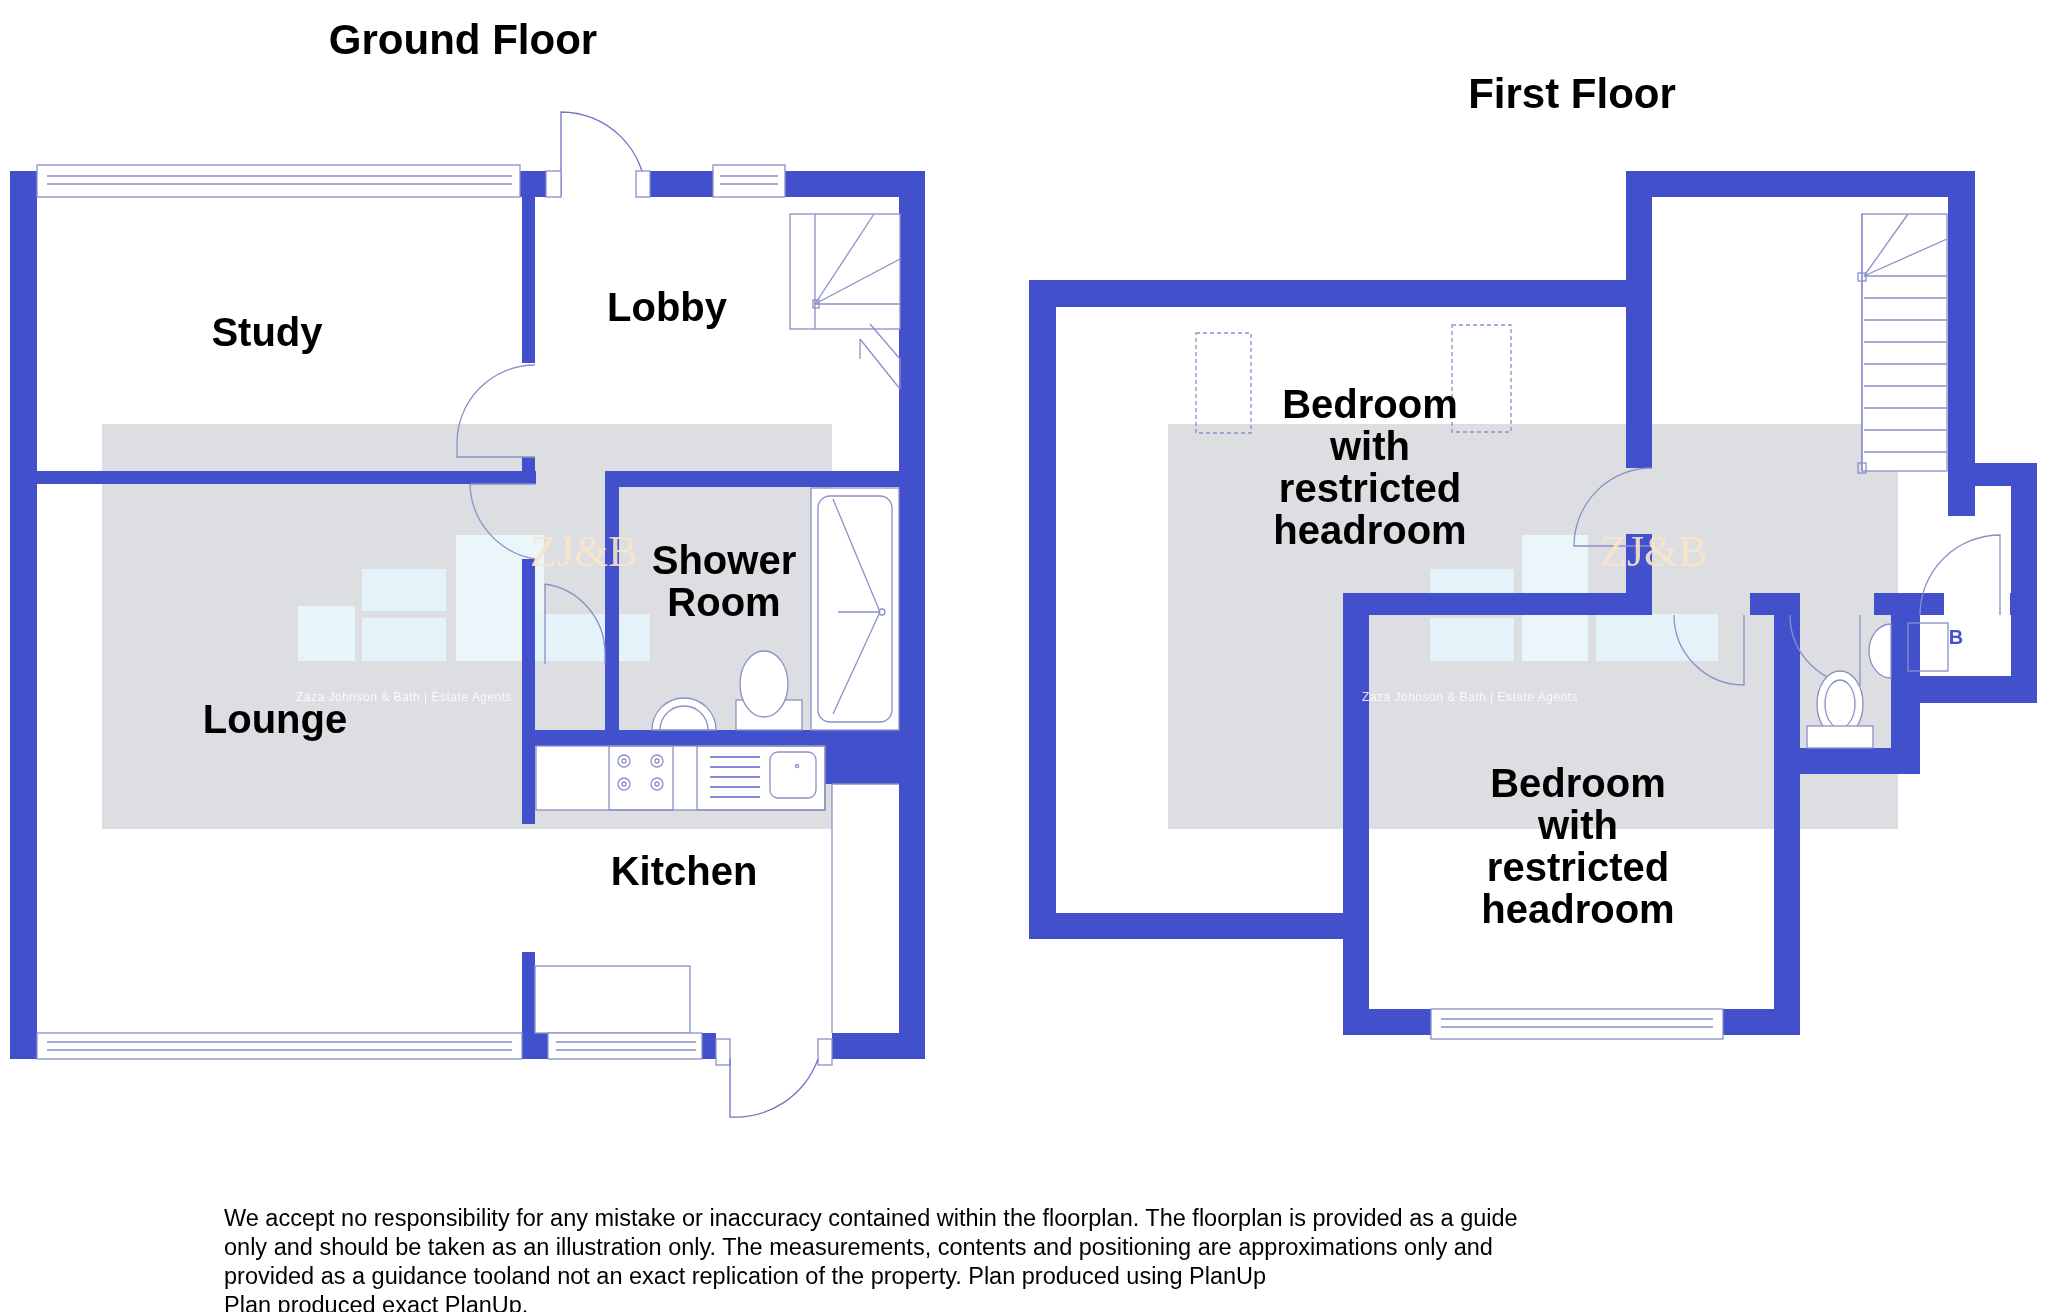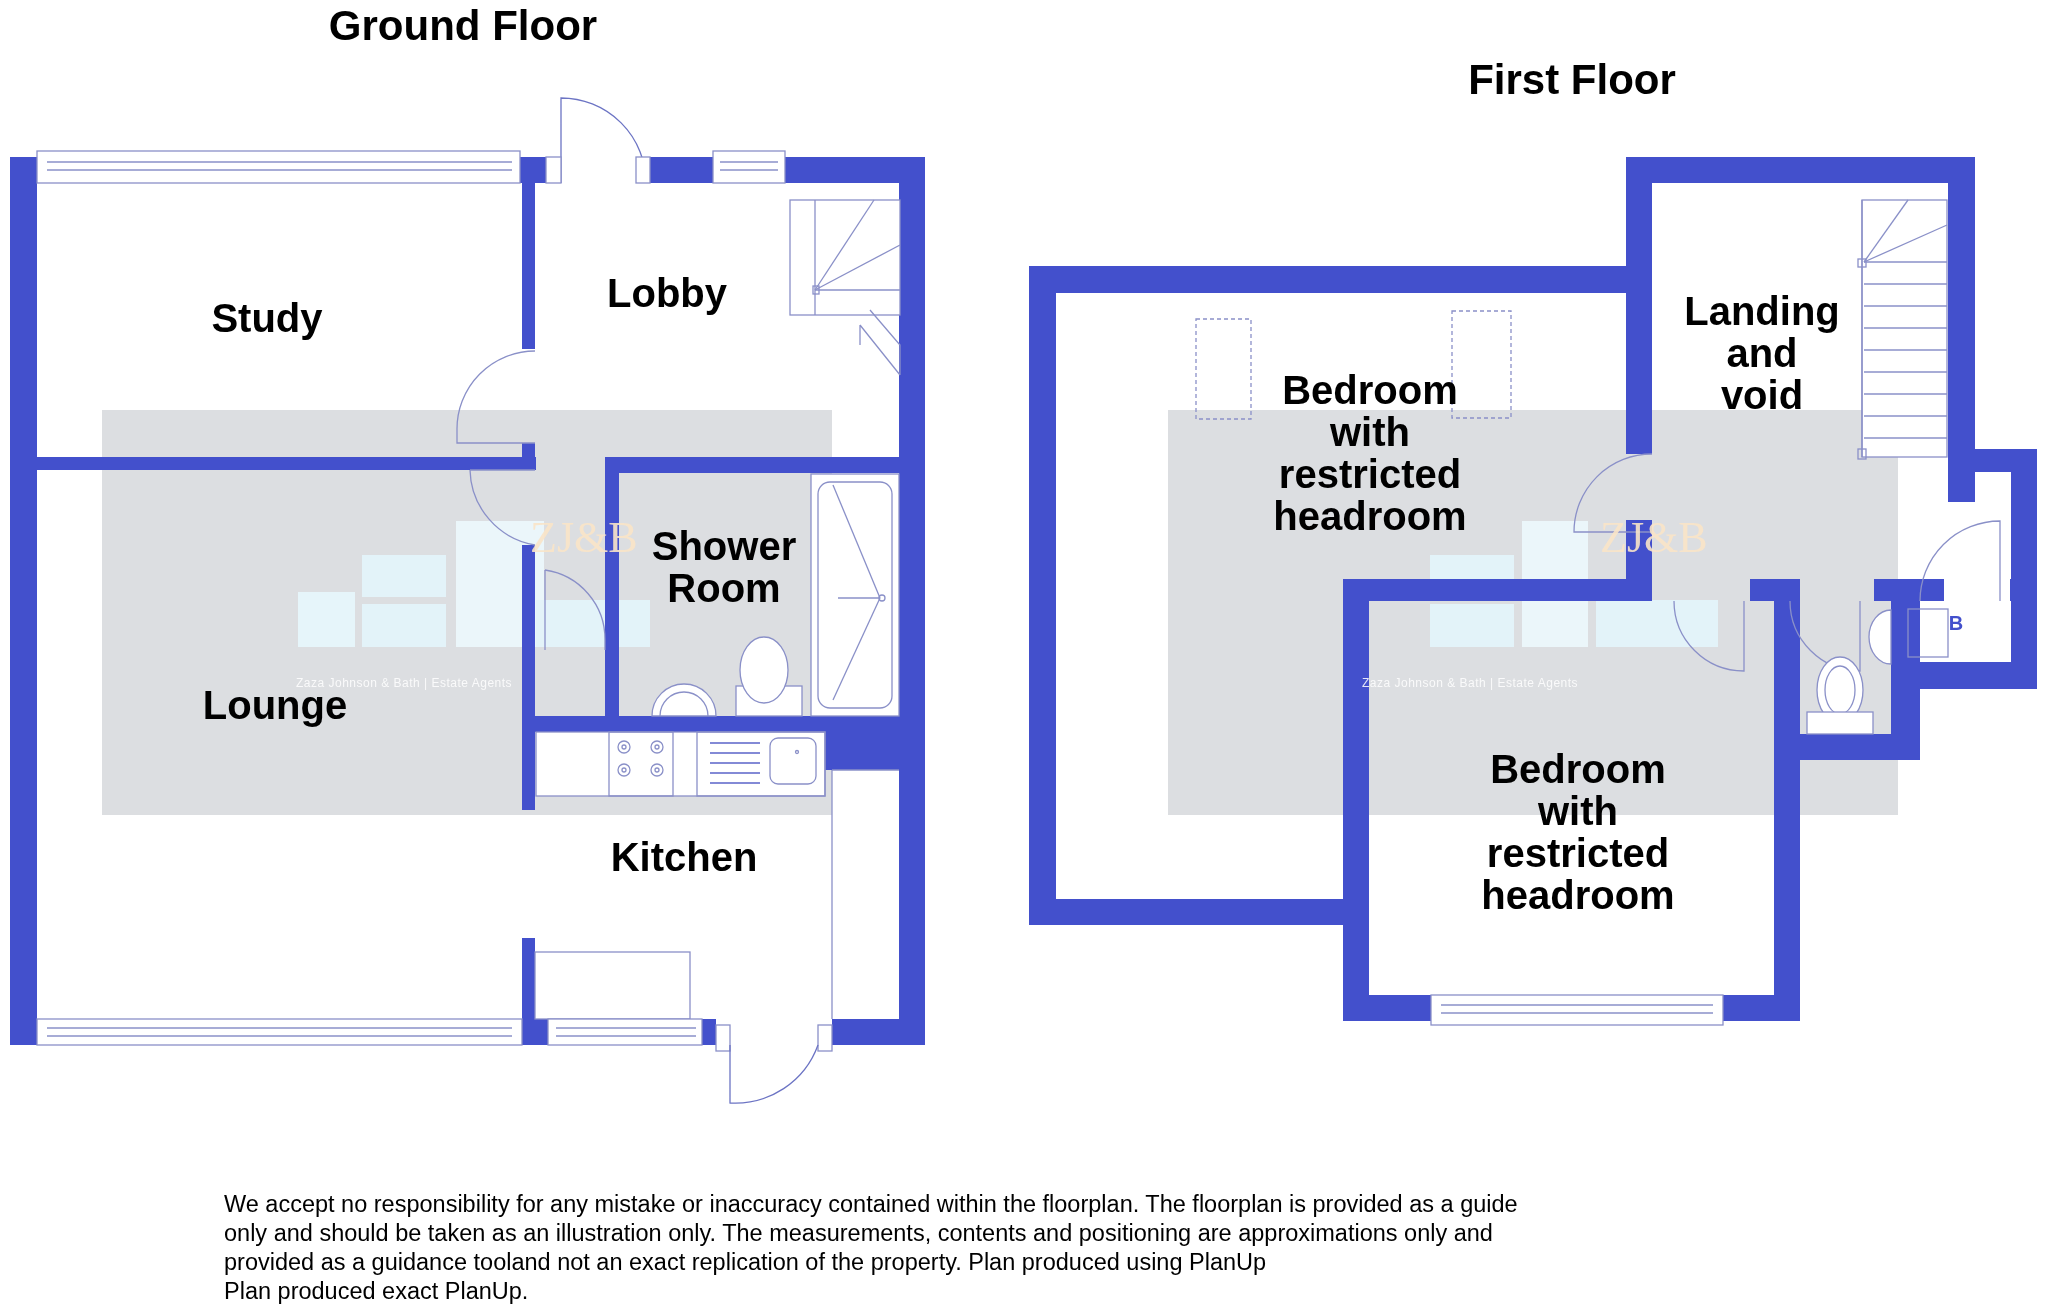--- a/index.html
+++ b/index.html
@@ -1,17 +1,17 @@
 <!DOCTYPE html>
 <html><head>
 <meta charset="utf-8">
 <style>
   html, body { margin: 0; padding: 0; background: #ffffff; }
   body { width: 2048px; height: 1312px; position: relative; overflow: hidden; font-family: "Liberation Sans", sans-serif; }
-  .canvas { position: absolute; left: 0; top: 0; width: 2048px; height: 951px; }
+  .canvas { position: absolute; left: 0; top: 14px; width: 2048px; height: 951px; }
   .floor-title { position: absolute; font-family: "Liberation Sans", sans-serif; font-weight: bold; font-size: 42px; color: #000; white-space: nowrap; transform: translateX(-50%); }
   .room-label { position: absolute; font-family: "Liberation Sans", sans-serif; font-weight: bold; font-size: 40px; line-height: 42px; color: #000; text-align: center; white-space: pre-line; transform: translateX(-50%); }
   .disclaimer { position: absolute; left: 224px; width: 1600px; top: 1190px; font-family: "Liberation Sans", sans-serif; font-size: 23.5px; line-height: 29px; color: #000; text-align: left; }
   .disclaimer span { display: block; }
   .wm-text { position: absolute; font-family: Liberation Sans, sans-serif; font-size: 12px; color: rgba(255,255,255,0.85); white-space: nowrap; letter-spacing: 0.5px; }
   .wm-logo { position: absolute; font-family: "Liberation Serif", serif; font-size: 44px; color: rgba(250,228,200,0.9); white-space: nowrap; }
   .b-label { position: absolute; font-family: "Liberation Sans", sans-serif; font-weight: bold; font-size: 20px; color: #4350cc; transform: translateX(-50%); }
 </style>
 </head>
 <body>
@@ -229,23 +229,20 @@
   <div class="room-label" style="left:667px; top:272px;">Lobby</div>
   <div class="room-label" style="left:724px; top:525px;">Shower
 Room</div>
   <div class="room-label" style="left:275px; top:684px;">Lounge</div>
   <div class="room-label" style="left:684px; top:836px;">Kitchen</div>
 
   <div class="room-label" style="left:1370px; top:369px;">Bedroom
 with
 restricted
 headroom</div>
-  <div class="room-label" style="left:1762px; top:290px;">Landing
-and
-void</div>
   <div class="room-label" style="left:1578px; top:748px;">Bedroom
 with
 restricted
 headroom</div>
 
   <div class="b-label" style="left:1956px; top:612px;">B</div>
 
   <div class="disclaimer">
     <span>We accept no responsibility for any mistake or inaccuracy contained within the floorplan. The floorplan is provided as a guide</span>
     <span>only and should be taken as an illustration only. The measurements, contents and positioning are approximations only and</span>

